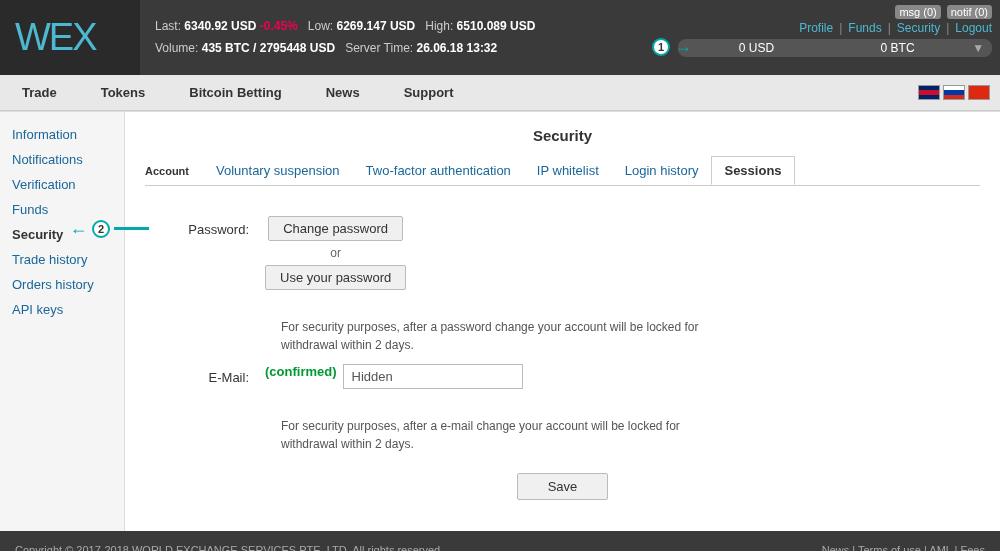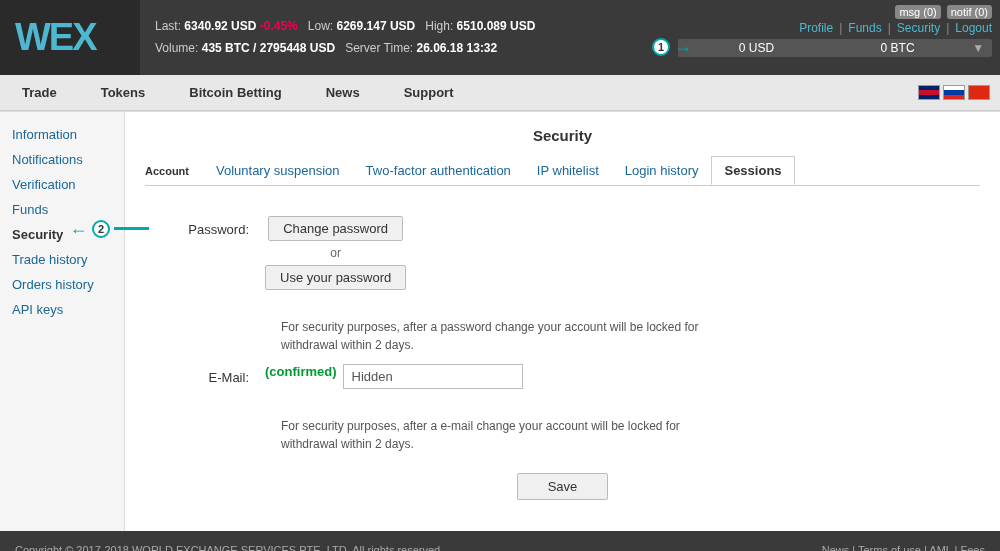--- a/index.html
+++ b/index.html
@@ -14,21 +14,21 @@
     }
     .logo-area {
       background: #2a2a2a;
       display: flex;
       align-items: center;
       padding: 0 15px;
       min-width: 140px;
     }
     .logo-text {
       font-size: 38px;
-      font-weight: 700;
+      font-weight: 400;
       color: #4db8d0;
       letter-spacing: -2px;
     }
     .ticker-area {
       flex: 1;
       display: flex;
       flex-direction: column;
       justify-content: center;
       padding: 5px 15px;
       color: #ccc;
@@ -68,21 +68,21 @@
       color: #aaa;
     }
     .user-nav a { color: #4db8d0; text-decoration: none; }
     .user-nav span { color: #888; }
     .balance-bar {
       display: flex;
       align-items: center;
       margin-top: 4px;
       background: #555;
       padding: 2px 8px;
-      border-radius: 2px;
+      border-radius: 8px;
       width: 100%;
       font-size: 12px;
       color: #fff;
     }
     .balance-bar .bal { flex: 1; text-align: center; }
     .balance-bar .sep { color: #888; }
     .balance-arrow { color: #aaa; margin-left: 4px; }
 
     
     .main-nav {

